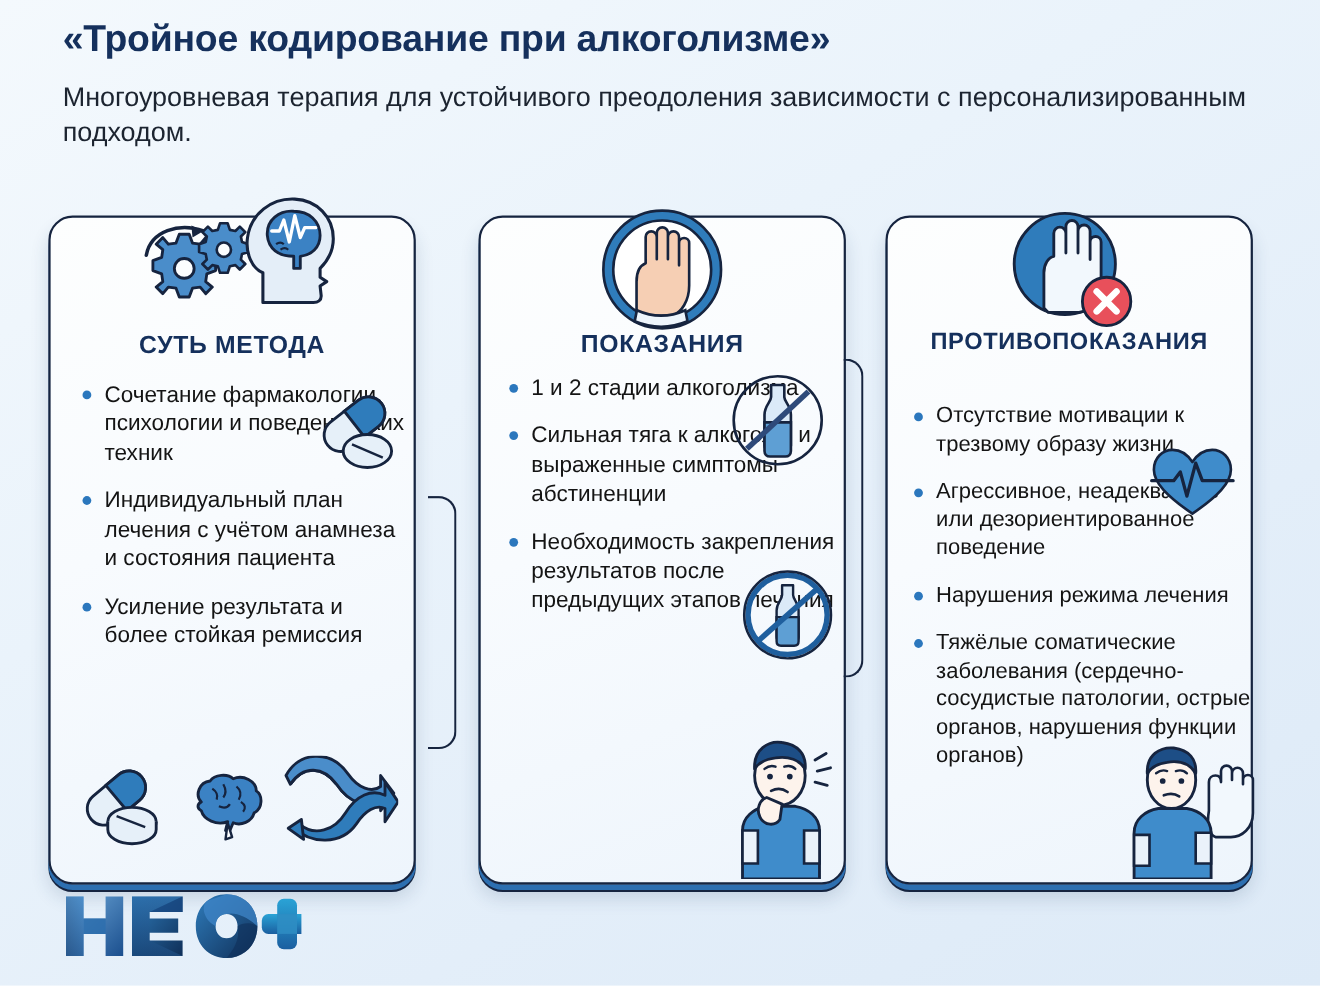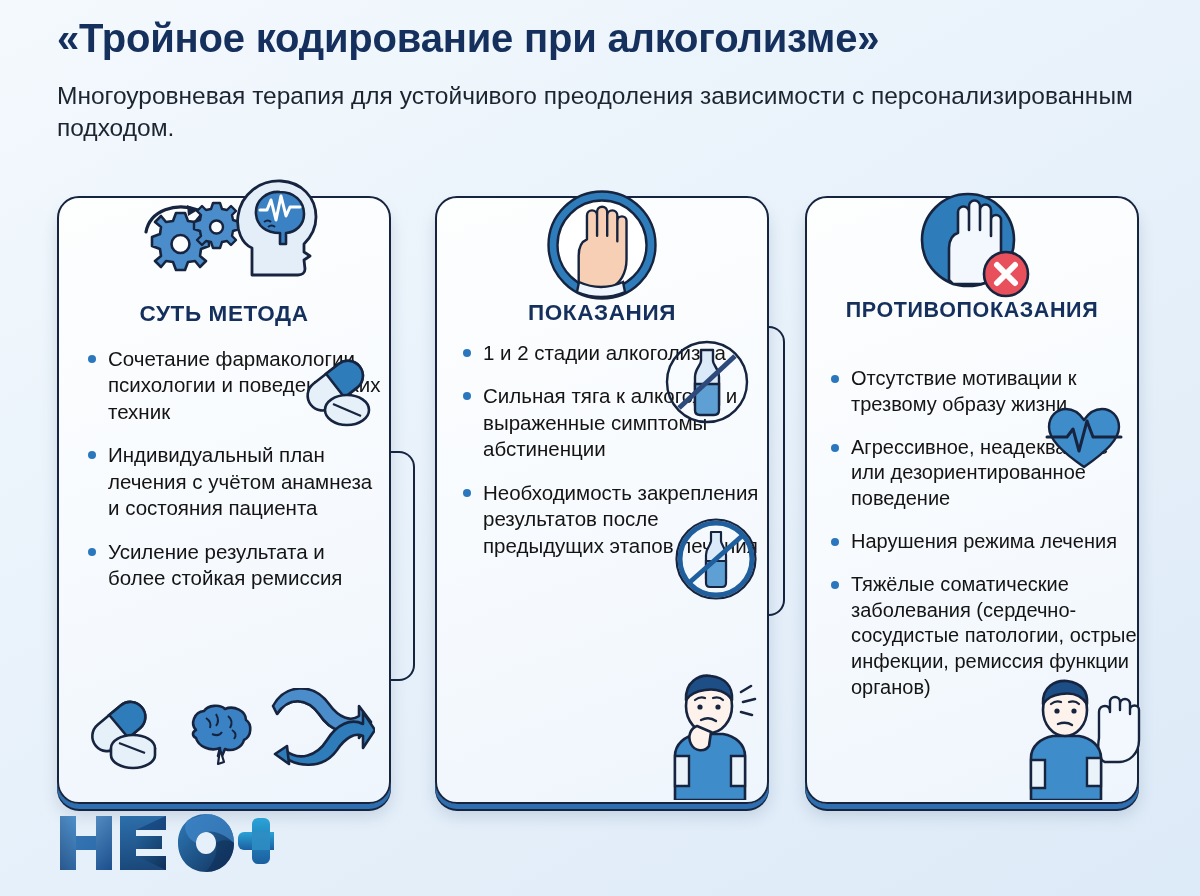--- a/index.html
+++ b/index.html
@@ -18,21 +18,21 @@
   }
 
   
   .header {
     position: absolute;
     left: 57px;
     top: 16px;
     width: 1100px;
   }
   .title {
-    font-size: 40px;
+    font-size: 34px;
     font-weight: 700;
     color: #15305c;
     letter-spacing: -0.2px;
     line-height: 1.12;
     white-space: nowrap;
   }
   .subtitle {
     margin-top: 19px;
     font-size: 24.5px;
     font-weight: 400;
@@ -52,21 +52,21 @@
   .card {
     position: absolute;
     top: 0;
     width: 334px;
     height: 608px;
     border: 2.5px solid #16243f;
     border-radius: 22px;
     background: linear-gradient(160deg, #fdfefe 0%, #f8fbfe 45%, #eef5fc 100%);
     box-shadow: 0 5px 0 0 #2d6fb0, 0 7px 0 0 #16243f, 0 12px 16px rgba(30,60,100,0.16);
   }
-  .card-1 { left: 57px; }
+  .card-1 { left: 44px; }
   .card-2 { left: 435px; }
   .card-3 { left: 805px; }
 
   
   .connector {
     position: absolute;
     border: 2.5px solid #16243f;
     border-left: none;
     border-radius: 0 16px 16px 0;
     background: transparent;
@@ -342,21 +342,21 @@
         <path d="M84 79 L102 97 M102 79 L84 97" stroke="#ffffff" stroke-width="6" stroke-linecap="round"></path>
       </svg>
     </div>
 
     <div class="card-title">ПРОТИВОПОКАЗАНИЯ</div>
 
     <ul class="bullets">
       <li>Отсутствие мотивации к трезвому образу жизни</li>
       <li>Агрессивное, неадекватное или дезориентированное поведение</li>
       <li>Нарушения режима лечения</li>
-      <li>Тяжёлые соматические заболевания (сердечно-сосудистые патологии, острые инфекции, ремиссия функции органов)</li>
+      <li>Тяжёлые соматические заболевания (сердечно-сосудистые патологии, острые органов, нарушения функции органов)</li>
     </ul>
 
     <div class="inline-icon heart-icon">
       <svg width="78" height="68" viewBox="0 0 78 68">
         <path d="M39 62 C16 46, 4 34, 4 22 C4 11, 12 4, 21 4 C29 4, 35 9, 39 15
                  C43 9, 49 4, 57 4 C66 4, 74 11, 74 22 C74 34, 62 46, 39 62 Z" fill="#3f8ccb" stroke="#16243f" stroke-width="2.4" stroke-linejoin="round"></path>
         <polyline points="2,32 22,32 28,24 34,46 42,16 48,32 76,32" fill="none" stroke="#16243f" stroke-width="3" stroke-linecap="round" stroke-linejoin="round"></polyline>
       </svg>
     </div>
 

